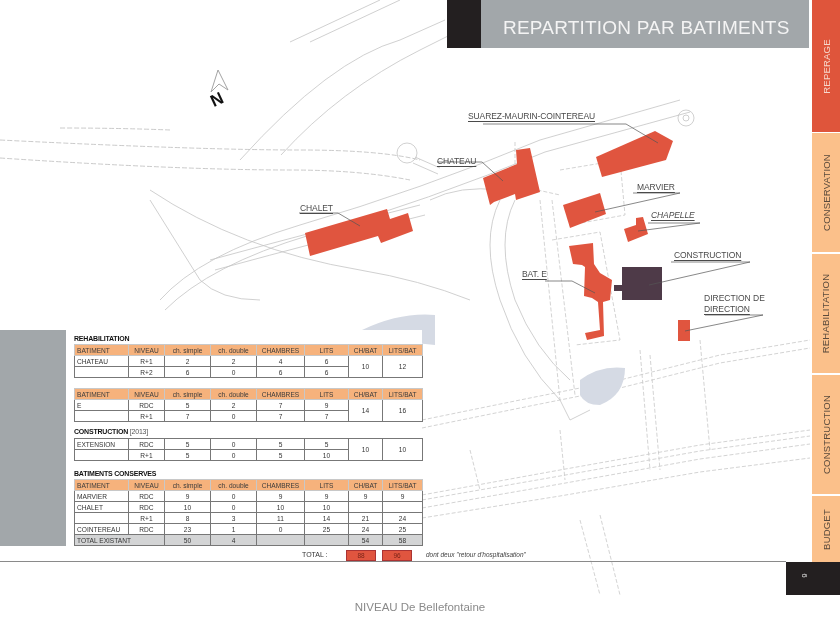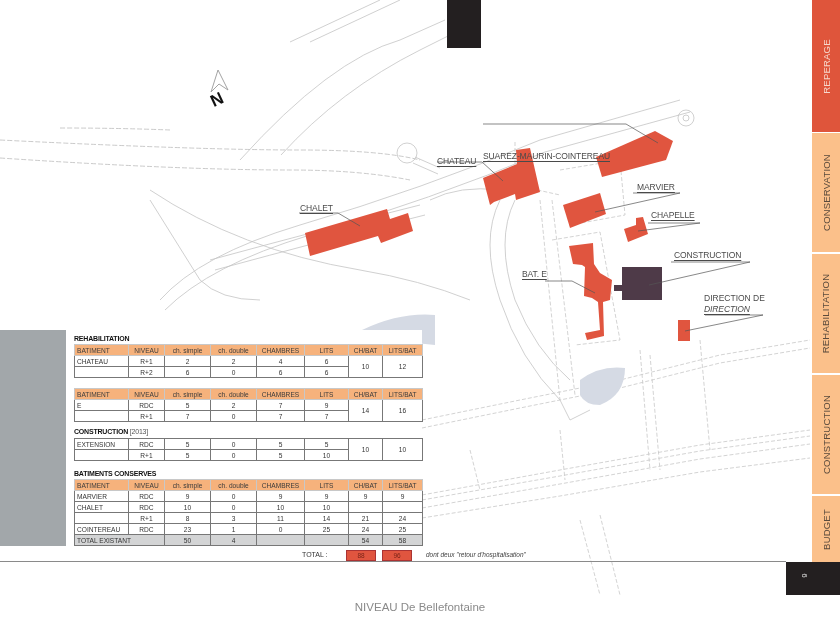--- a/index.html
+++ b/index.html
@@ -114,30 +114,33 @@
       <path d="M648 223 L 700 223 L 638 231"></path>
       <path d="M671 262 L 750 262 L 649 285"></path>
       <path d="M545 281 L 572 281 L 595 293"></path>
       <path d="M705 315 L 763 315 L 685 331"></path>
     </g>
   </svg>
 
   <span class="north">N</span>
 
   <span class="lbl" style="left:300px;top:203px;">CHALET</span>
-  <span class="lbl" style="left:483px;top:111px;margin-top:40px;">SUAREZ-MAURIN-COINTEREAU</span>
+  <span class="lbl" style="left:468px;top:111px;">SUAREZ-MAURIN-COINTEREAU</span>
   <span class="lbl" style="left:437px;top:156px;">CHATEAU</span>
   <span class="lbl" style="left:637px;top:182px;">MARVIER</span>
-  <span class="lbl" style="left:651px;top:210px;">CHAPELLE</span>
+  <span class="lbl" style="left:651px;top:210px;font-style:italic;">CHAPELLE</span>
   <span class="lbl" style="left:674px;top:250px;">CONSTRUCTION</span>
   <span class="lbl" style="left:522px;top:269px;">BAT. E</span>
   <span class="lbl2" style="left:704px;top:292px;">DIRECTION DE</span>
-  <span class="lbl" style="left:704px;top:304px;font-style:italic;">DIRECTION</span>
+  <span class="lbl" style="left:704px;top:304px;">DIRECTION</span>
 
   <div class="title-dark"></div>
+  <div class="title-bar">
+    <span class="title-text">REPARTITION PAR BATIMENTS</span>
+  </div>
 
   <div class="side-tab tab-active" style="top:0;height:132px;">
     <span>REPERAGE</span>
   </div>
   <div class="side-tab tab-other" style="top:133px;height:119px;">
     <span>CONSERVATION</span>
   </div>
   <div class="tab-sep" style="top:252px;"></div>
   <div class="side-tab tab-other" style="top:254px;height:119px;">
     <span>REHABILITATION</span>

